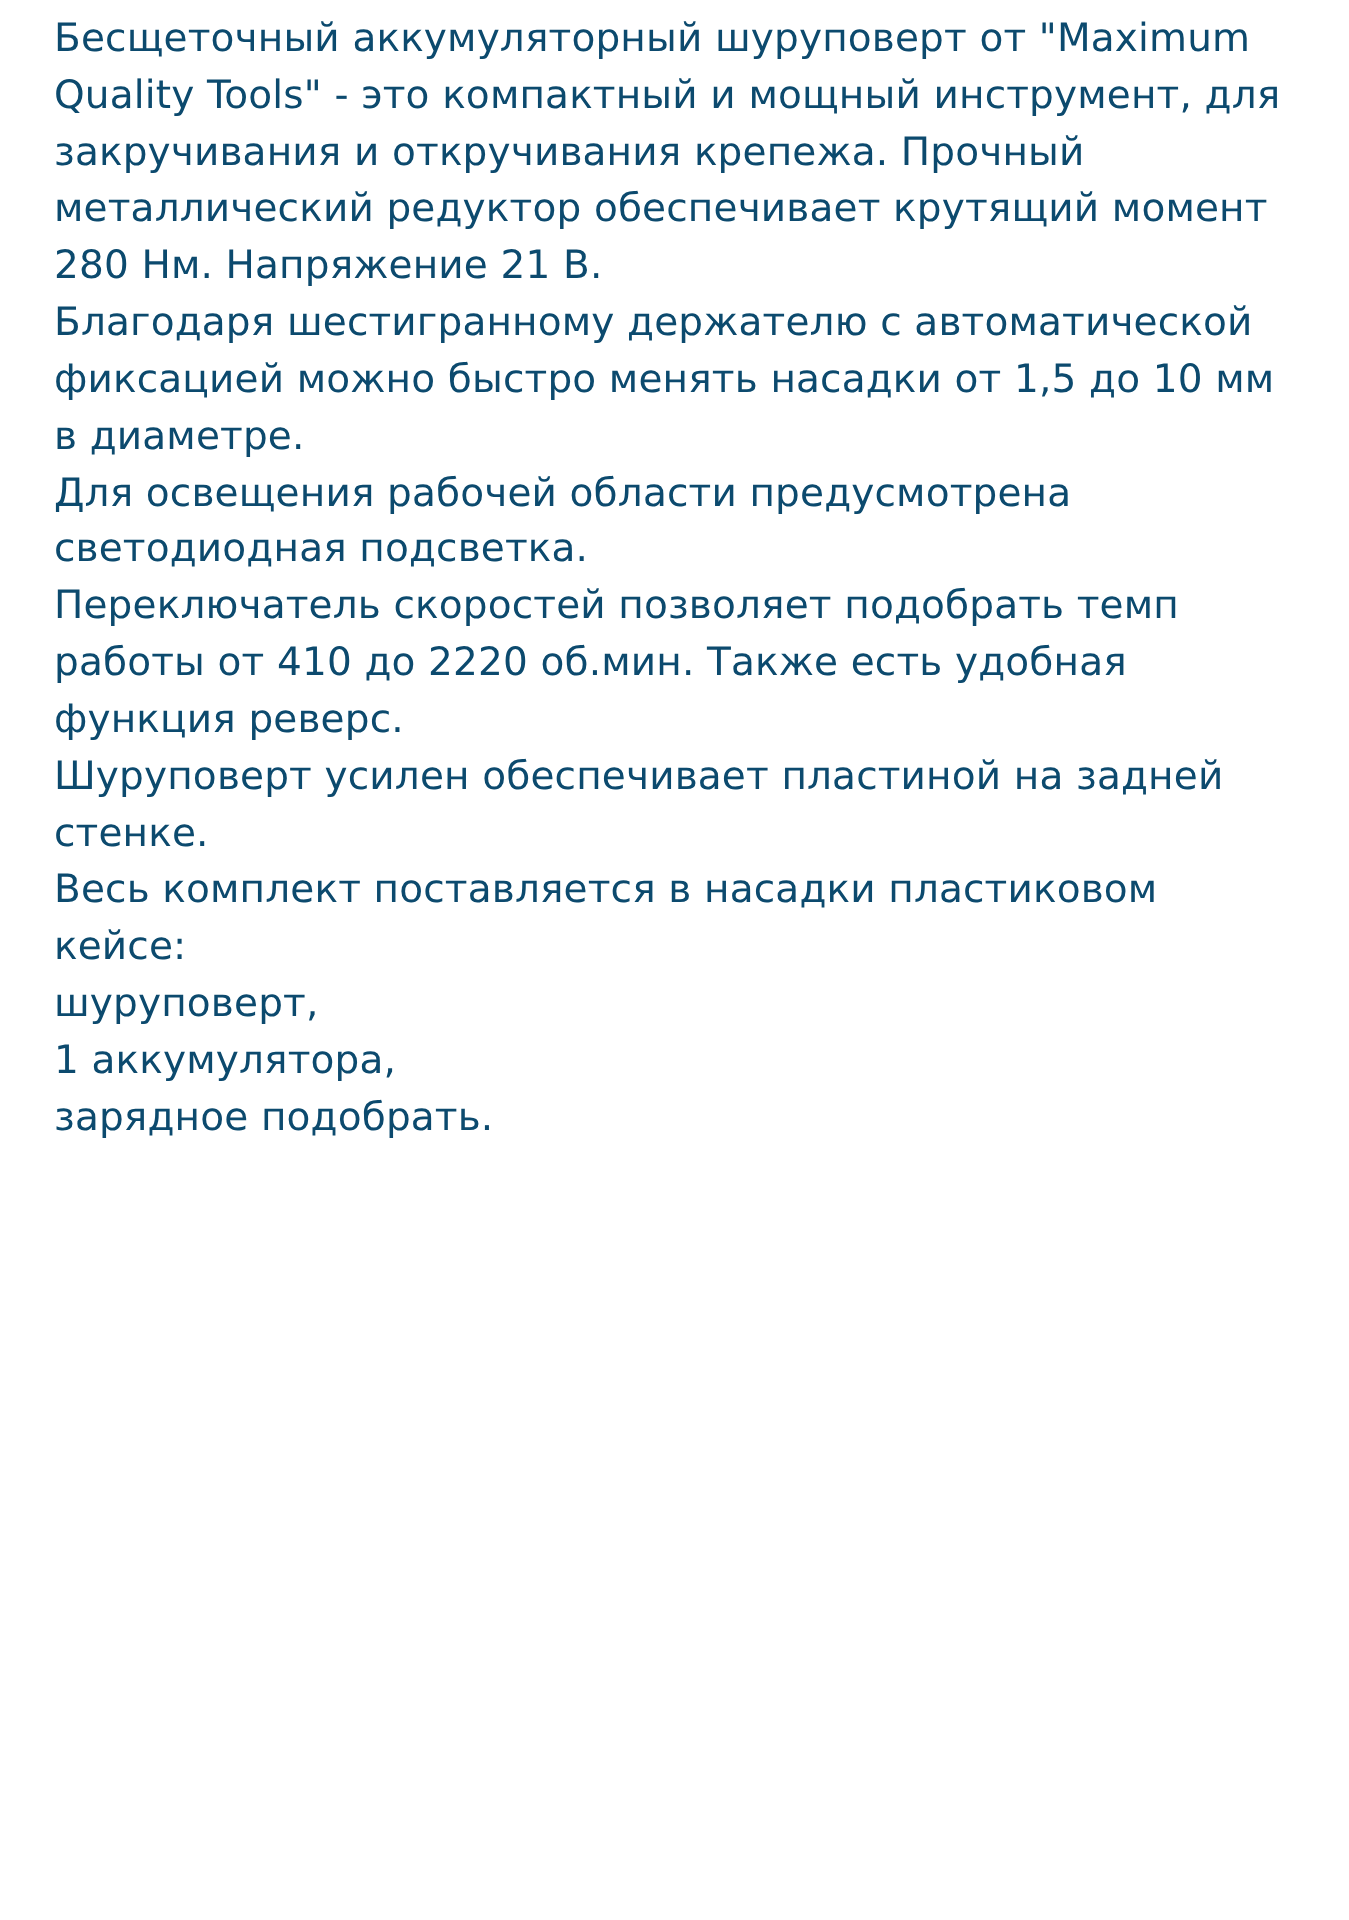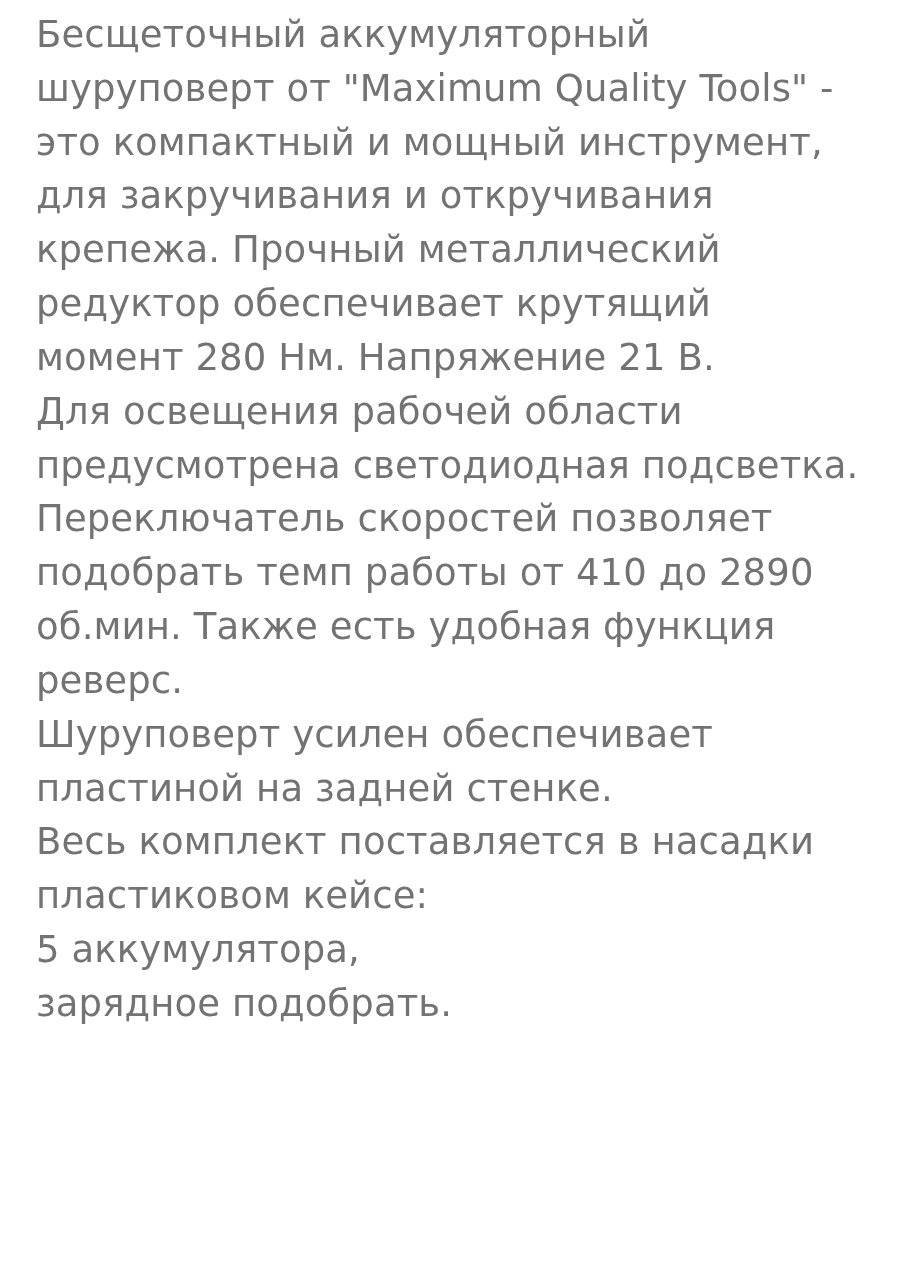--- a/index.html
+++ b/index.html
@@ -14,38 +14,40 @@
     color: #3c3c3c;
     overflow: hidden;
   }
   .page {
     box-sizing: border-box;
     width: 899px;
     height: 1280px;
     padding: 8px 40px 0 36px;
   }
   .description {
-    font-size: 37px;
+    font-size: 26px;
     line-height: 1.455;
     letter-spacing: 0.1px;
-    color: #737373;
+    color: #0c4a6e;
     font-weight: 400;
   }
   .para {
     margin: 0;
     padding: 0;
     white-space: pre-wrap;
   }
 </style>
 </head>
 <body>
 
 <div class="page">
   <div class="description">
     <p class="para">Бесщеточный аккумуляторный шуруповерт от "Maximum Quality Tools" - это компактный и мощный инструмент, для закручивания и откручивания крепежа. Прочный металлический редуктор обеспечивает крутящий момент 280 Нм. Напряжение 21 В.</p>
+    <p class="para">Благодаря шестигранному держателю с автоматической фиксацией можно быстро менять насадки от 1,5 до 10 мм в диаметре.</p>
     <p class="para">Для освещения рабочей области предусмотрена светодиодная подсветка.</p>
-    <p class="para">Переключатель скоростей позволяет подобрать темп работы от 410 до 2890 об.мин. Также есть удобная функция реверс.</p>
+    <p class="para">Переключатель скоростей позволяет подобрать темп работы от 410 до 2220 об.мин. Также есть удобная функция реверс.</p>
     <p class="para">Шуруповерт усилен обеспечивает пластиной на задней стенке.</p>
     <p class="para">Весь комплект поставляется в насадки пластиковом кейсе:</p>
-    <p class="para">5 аккумулятора,</p>
+    <p class="para">шуруповерт,</p>
+    <p class="para">1 аккумулятора,</p>
     <p class="para">зарядное подобрать.</p>
   </div>
 </div>
 
 </body></html>

